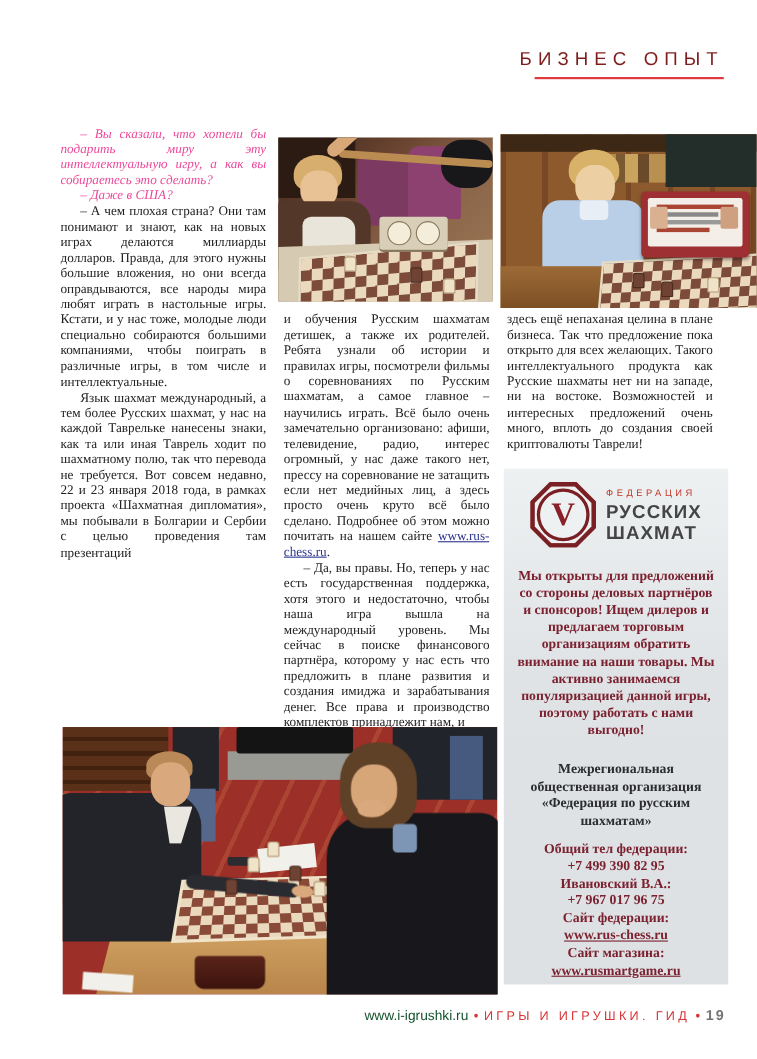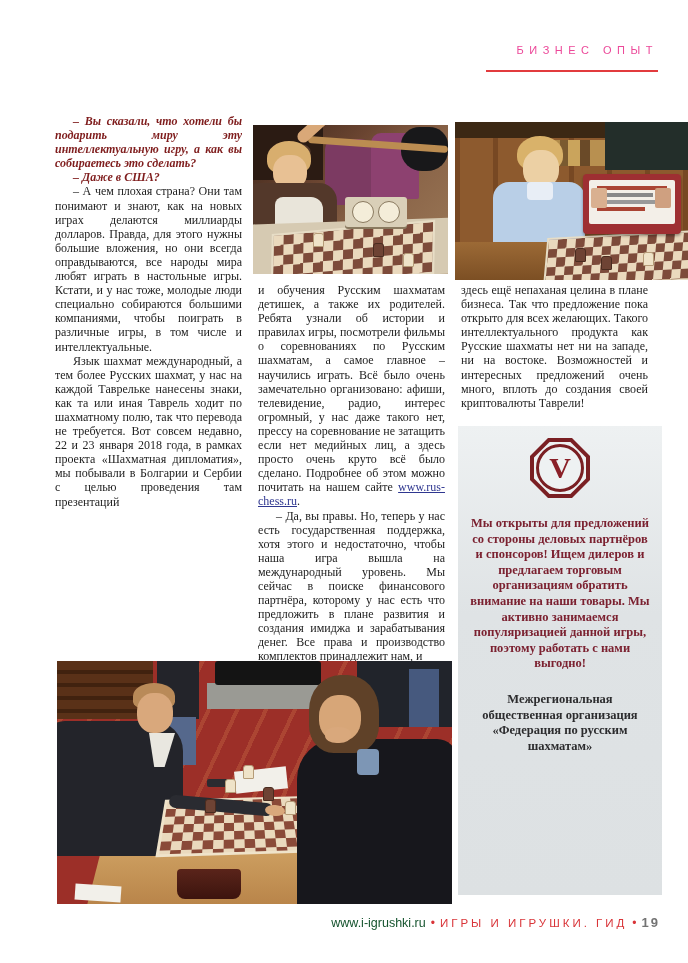--- a/index.html
+++ b/index.html
@@ -1,26 +1,26 @@
 <!DOCTYPE html>
 <html><head>
 <meta charset="utf-8">
 <style>
   html,body{margin:0;padding:0;background:#ffffff;}
   .page{position:relative;width:688px;height:963px;background:#ffffff;overflow:hidden;
         font-family:"Liberation Serif",serif;color:#222;}
   
   .section-label{position:absolute;top:44px;right:30px;font-family:"Liberation Sans",sans-serif;
-        font-size:11px;letter-spacing:5.5px;color:#ec4899;font-weight:500;white-space:nowrap;}
+        font-size:17px;letter-spacing:5.5px;color:#7f1d1d;font-weight:500;white-space:nowrap;}
   .red-rule{position:absolute;top:70px;right:30px;width:172px;height:2px;background:#e23b3e;}
   
   .col{position:absolute;width:187px;font-size:12px;line-height:14.1px;text-align:justify;}
   .col p{margin:0;text-indent:18px;}
   .col p.noindent{text-indent:0;}
-  .q{color:#7f1d1d;font-weight:bold;font-style:italic;}
+  .q{color:#ec4899;font-weight:normal;font-style:italic;}
   a.textlink{color:#2f3790;text-decoration:underline;cursor:pointer;}
   .col1{left:55px;top:114px;height:548px;overflow:hidden;}
   .col2{left:258px;top:283px;height:380px;overflow:hidden;}
   .col3{left:461px;top:283px;height:132px;overflow:hidden;}
   
   .photo{position:absolute;overflow:hidden;}
   .photo *{position:absolute;}
   .ph1{left:253px;top:125px;width:195px;height:149px;background:linear-gradient(135deg,#3a2419 0%,#6b4531 35%,#8a6448 60%,#9c7a58 100%);}
   .ph1-shelf{left:0;top:0;width:70px;height:55px;background:#2b1b13;}
   .ph1-chair1{left:72px;top:14px;width:46px;height:66px;background:#7c3a62;border-radius:10px 10px 2px 2px;}
@@ -182,23 +182,38 @@
 
   <div class="infobox">
     <div class="logo-row">
       <div class="seal">
         <div class="seal-in">
           <div class="seal-ring">
             <span class="seal-v">V</span>
           </div>
         </div>
       </div>
+      <div class="logo-text">
+        <span class="logo-fed">ФЕДЕРАЦИЯ</span>
+        <span class="logo-big">РУССКИХ</span>
+        <span class="logo-big">ШАХМАТ</span>
+      </div>
     </div>
     <div class="offer">Мы открыты для предложений со стороны деловых партнёров и спонсоров!  Ищем дилеров и предлагаем торговым организациям обратить внимание на наши товары. Мы активно занимаемся популяризацией данной игры, поэтому работать с нами выгодно!</div>
     <div class="org">Межрегиональная общественная организация «Федерация по русским шахматам»</div>
+    <div class="contacts">
+      <div>Общий тел федерации:</div>
+      <div>+7 499 390 82 95</div>
+      <div>Ивановский В.А.:</div>
+      <div>+7 967 017 96 75</div>
+      <div>Сайт федерации:</div>
+      <div><a>www.rus-chess.ru</a></div>
+      <div>Сайт магазина:</div>
+      <div><a>www.rusmartgame.ru</a></div>
+    </div>
   </div>
 
   <div class="photo ph3">
     <div class="ph3-carpet"></div>
     <div class="ph3-bench"></div>
     <div class="ph3-stander"></div>
     <div class="ph3-stander-legs"></div>
     <div class="ph3-ptable"></div>
     <div class="ph3-projector"></div>
     <div class="ph3-rightfig"></div>

